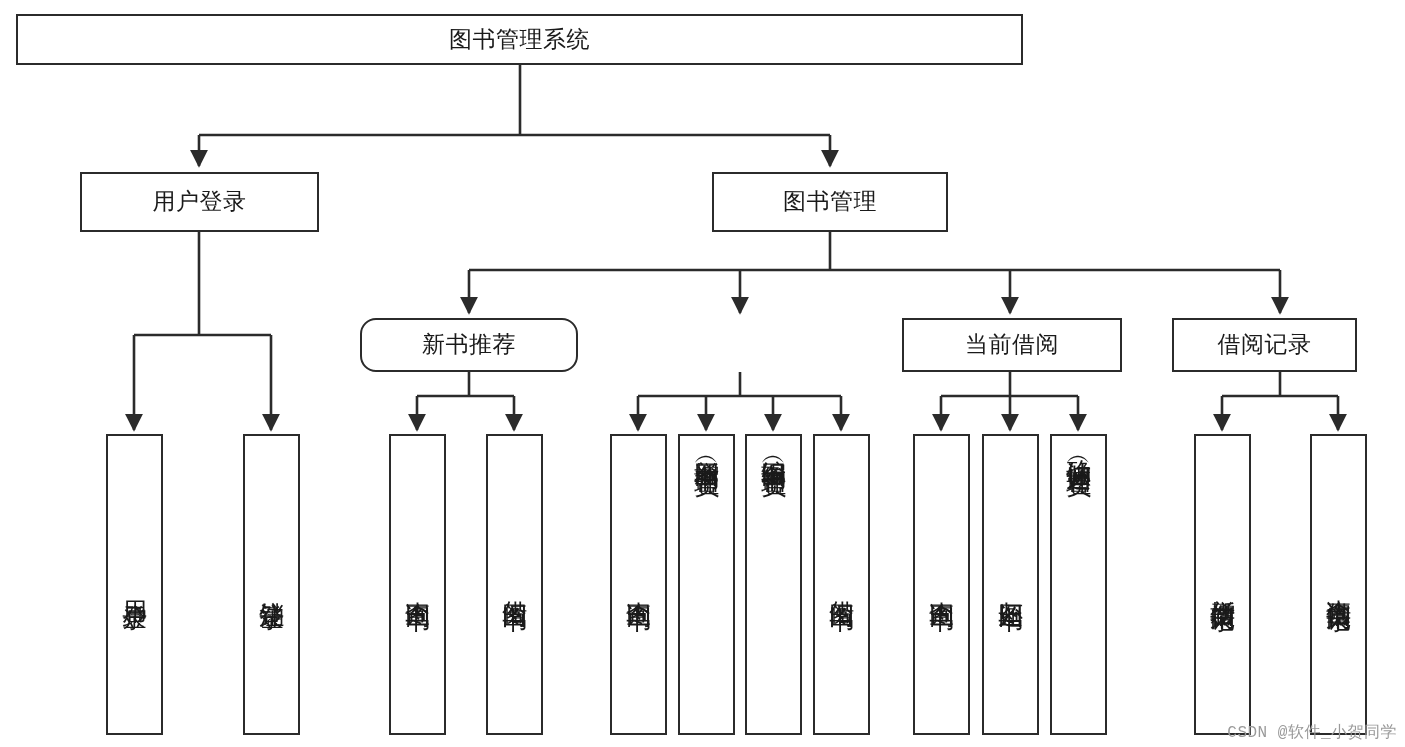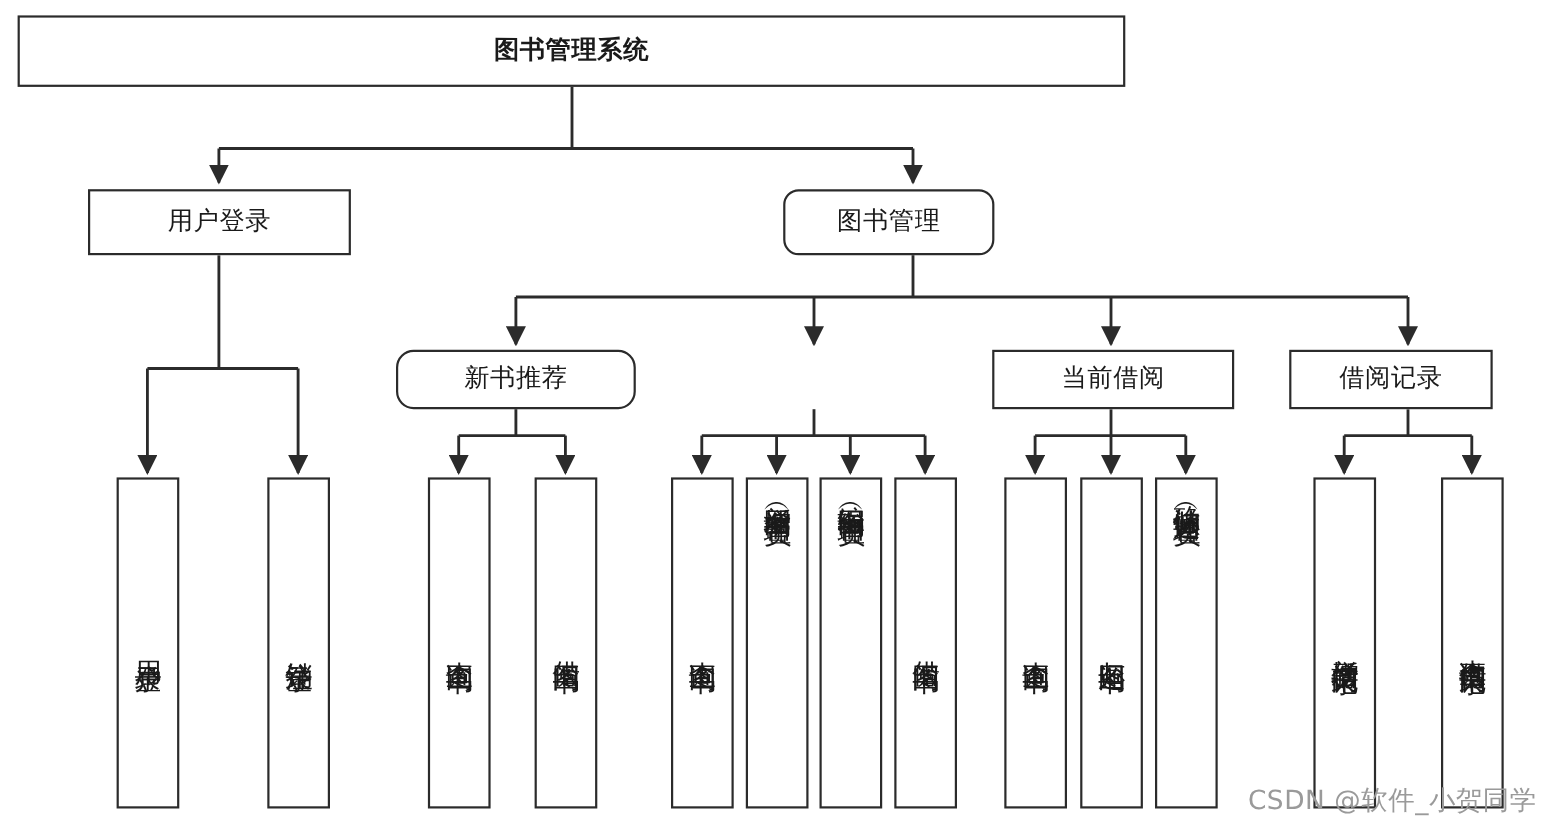--- a/index.html
+++ b/index.html
@@ -55,24 +55,25 @@
     white-space: nowrap;
   }
   .node.vertical.centered {
     align-items: center;
     padding-top: 0;
   }
   .watermark {
     position: absolute;
     right: 8px;
     bottom: 4px;
-    font-size: 24px;
+    font-size: 16px;
     color: #9a9a9a;
     white-space: nowrap;
     letter-spacing: 0.5px;
+    font-family: Liberation Mono, monospace;
   }
 </style>
 </head>
 <body>
 
 <div id="canvas">
 
   <svg class="edges" viewBox="0 0 1405 747">
     <defs>
       <marker id="arrow" viewBox="0 0 10 10" refX="9" refY="5" markerWidth="7" markerHeight="7" orient="auto-start-reverse">
@@ -116,29 +117,29 @@
       <path d="M 1010 396 L 1010 430" marker-end="url(#arrow)"></path>
       <path d="M 1078 396 L 1078 430" marker-end="url(#arrow)"></path>
 
       <path d="M 1280 372 L 1280 396"></path>
       <path d="M 1222 396 L 1338 396"></path>
       <path d="M 1222 396 L 1222 430" marker-end="url(#arrow)"></path>
       <path d="M 1338 396 L 1338 430" marker-end="url(#arrow)"></path>
     </g>
   </svg>
 
-  <div class="node horizontal" style="left:16px; top:14px; width:1007px; height:65px;font-weight:bold;">
+  <div class="node horizontal" style="left:16px; top:14px; width:1007px; height:51px;">
     <span>图书管理系统</span>
   </div>
 
   <div class="node horizontal" style="left:80px; top:172px; width:239px; height:60px;">
     <span>用户登录</span>
   </div>
 
-  <div class="node horizontal" style="left:712px; top:172px; width:192px; height:60px;border-radius:14px;">
+  <div class="node horizontal" style="left:712px; top:172px; width:236px; height:60px;">
     <span>图书管理</span>
   </div>
 
   <div class="node horizontal" style="left:360px; top:318px; width:218px; height:54px;border-radius:16px;">
     <span>新书推荐</span>
   </div>
 
 
   <div class="node horizontal" style="left:902px; top:318px; width:220px; height:54px;">
     <span>当前借阅</span>

